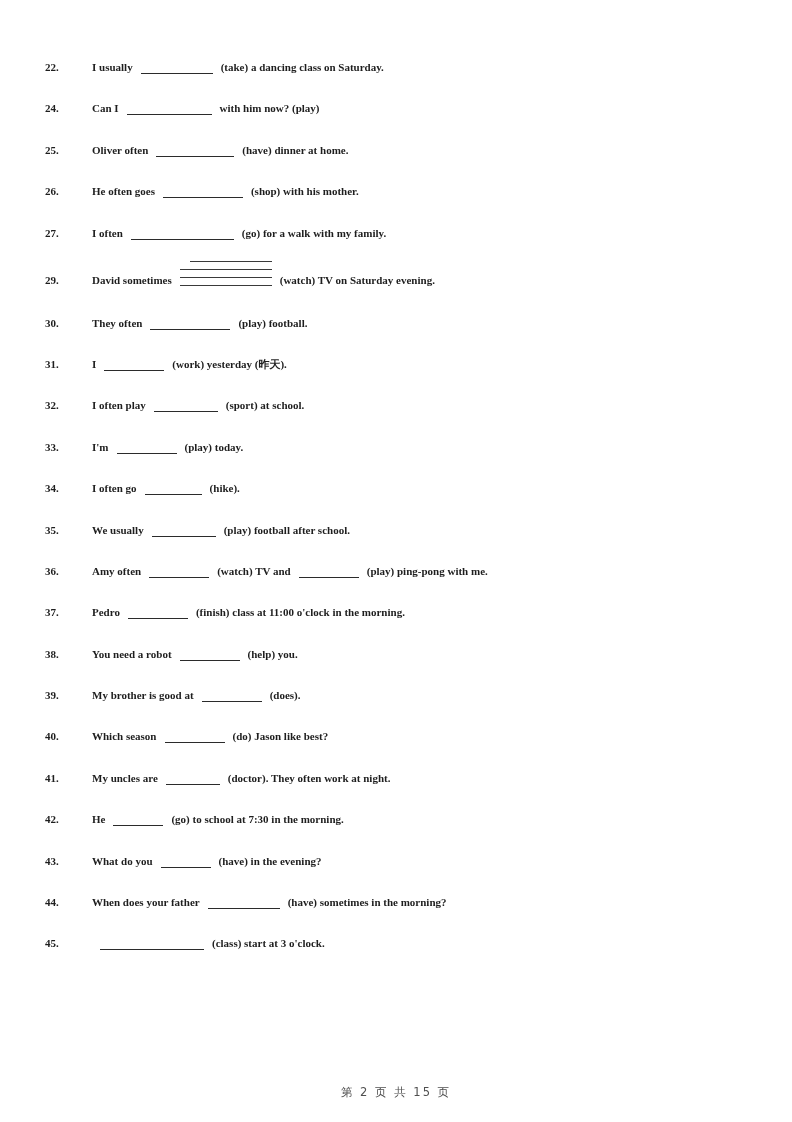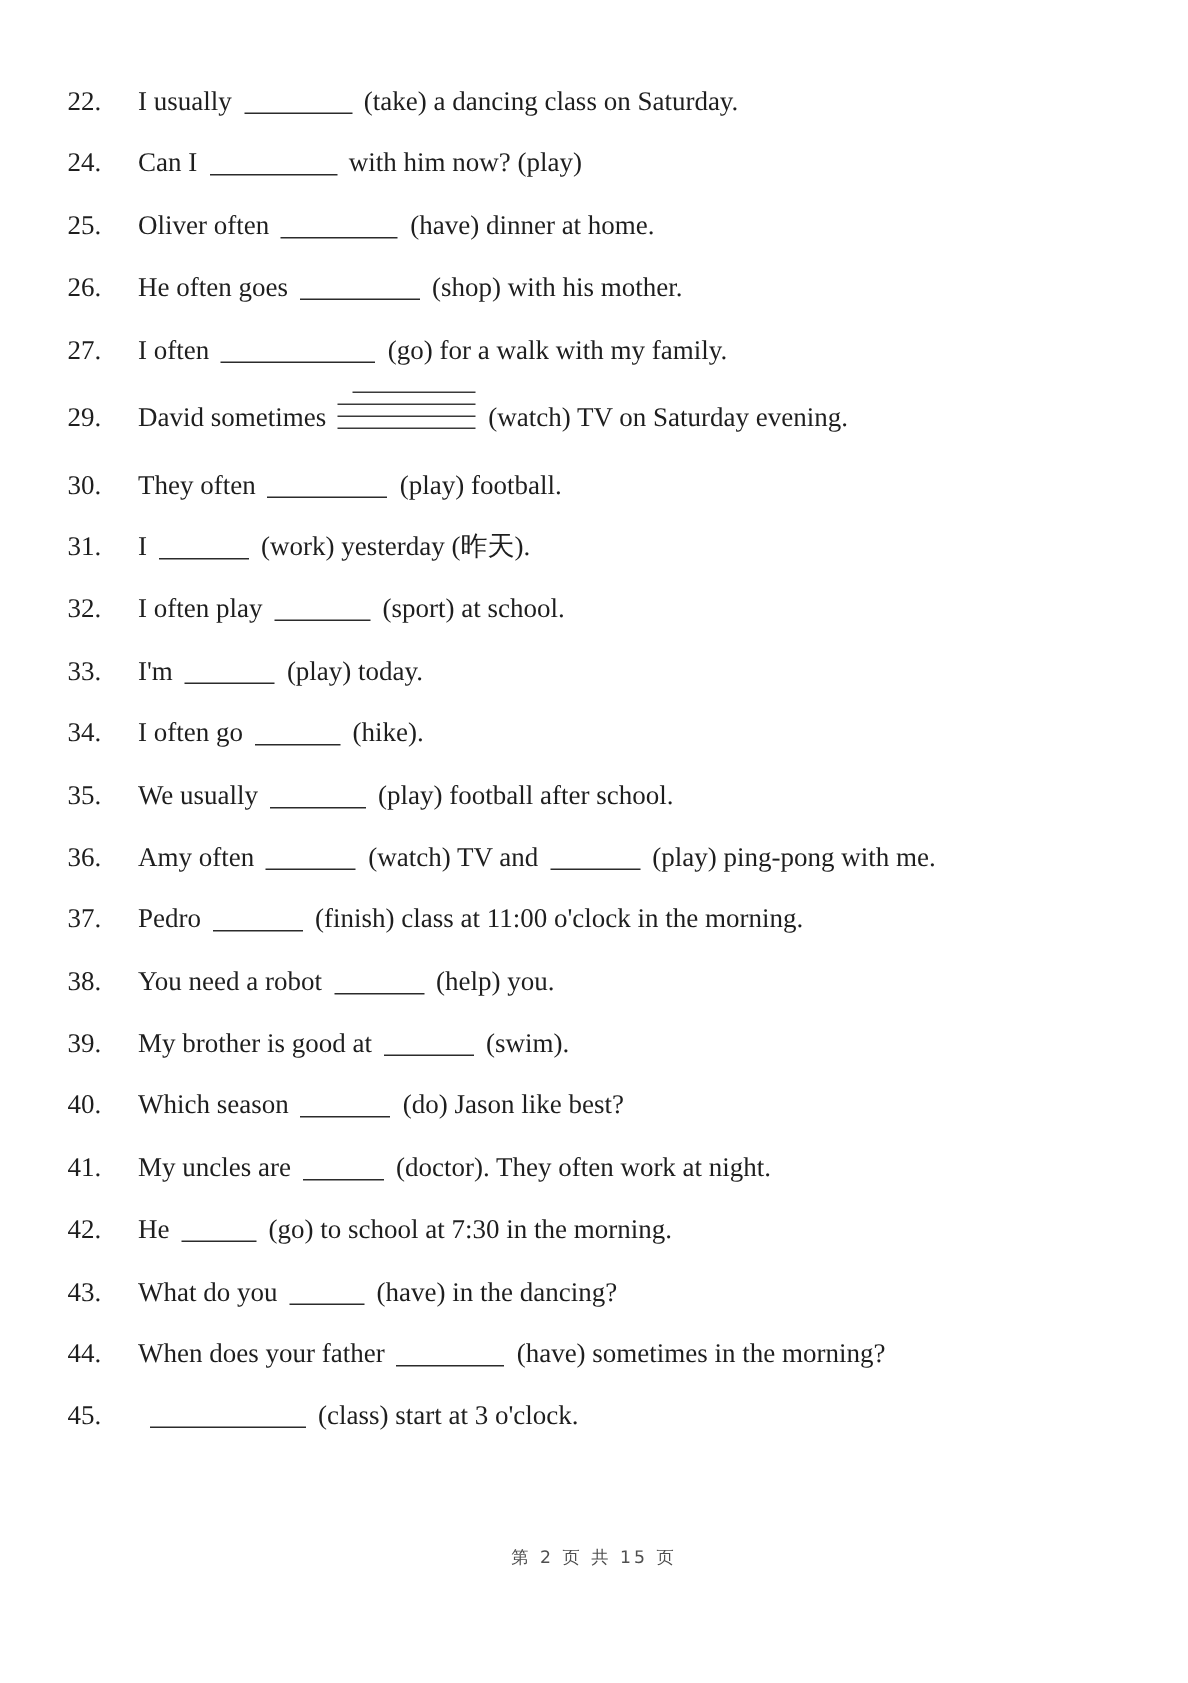--- a/index.html
+++ b/index.html
@@ -18,22 +18,23 @@
   .questions {
     position: absolute;
     top: 47px;
     left: 45px;
     right: 20px;
   }
 
   .row {
     height: 41.4px;
     line-height: 41.4px;
-    font-size: 18px;
+    font-size: 11px;
     white-space: nowrap;
+    font-weight: bold;
   }
   .row.tall {
     height: 48.6px;
     line-height: 48.6px;
   }
 
   .num {
     display: inline-block;
     width: 47px;
   }
@@ -54,21 +55,21 @@
   .mblank .ml {
     height: 8px;
     border-bottom: 1.3px solid #3a3a3a;
   }
   .mblank .ml.indent {
     margin-left: 10px;
   }
 
   .footer {
     position: absolute;
-    top: 1031px;
+    top: 1085px;
     left: 0;
     width: 100%;
     text-align: center;
     font-family: "DejaVu Sans", "Liberation Sans", sans-serif;
     font-size: 11.5px;
     letter-spacing: 2px;
     color: #4f4f4f;
   }
 </style>
 </head>
@@ -84,22 +85,22 @@
       <div class="row tall"><span class="num">29.</span><span>David sometimes</span><span class="mblank" style="width: 92px;"><span class="ml indent" style="display: block;"></span><span class="ml" style="display: block;"></span><span class="ml" style="display: block;"></span><span class="ml" style="display: block;"></span></span><span>(watch) TV on Saturday evening.</span></div>
       <div class="row"><span class="num">30.</span><span>They often</span><span class="blank" style="width: 80px;"></span><span>(play) football.</span></div>
       <div class="row"><span class="num">31.</span><span>I</span><span class="blank" style="width: 60px;"></span><span>(work) yesterday (昨天).</span></div>
       <div class="row"><span class="num">32.</span><span>I often play</span><span class="blank" style="width: 64px;"></span><span>(sport) at school.</span></div>
       <div class="row"><span class="num">33.</span><span>I'm</span><span class="blank" style="width: 60px;"></span><span>(play) today.</span></div>
       <div class="row"><span class="num">34.</span><span>I often go</span><span class="blank" style="width: 57px;"></span><span>(hike).</span></div>
       <div class="row"><span class="num">35.</span><span>We usually</span><span class="blank" style="width: 64px;"></span><span>(play) football after school.</span></div>
       <div class="row"><span class="num">36.</span><span>Amy often</span><span class="blank" style="width: 60px;"></span><span>(watch) TV and</span><span class="blank" style="width: 60px;"></span><span>(play) ping-pong with me.</span></div>
       <div class="row"><span class="num">37.</span><span>Pedro</span><span class="blank" style="width: 60px;"></span><span>(finish) class at 11:00 o'clock in the morning.</span></div>
       <div class="row"><span class="num">38.</span><span>You need a robot</span><span class="blank" style="width: 60px;"></span><span>(help) you.</span></div>
-      <div class="row"><span class="num">39.</span><span>My brother is good at</span><span class="blank" style="width: 60px;"></span><span>(swim).</span></div>
+      <div class="row"><span class="num">39.</span><span>My brother is good at</span><span class="blank" style="width: 60px;"></span><span>(does).</span></div>
       <div class="row"><span class="num">40.</span><span>Which season</span><span class="blank" style="width: 60px;"></span><span>(do) Jason like best?</span></div>
       <div class="row"><span class="num">41.</span><span>My uncles are</span><span class="blank" style="width: 54px;"></span><span>(doctor). They often work at night.</span></div>
       <div class="row"><span class="num">42.</span><span>He</span><span class="blank" style="width: 50px;"></span><span>(go) to school at 7:30 in the morning.</span></div>
-      <div class="row"><span class="num">43.</span><span>What do you</span><span class="blank" style="width: 50px;"></span><span>(have) in the dancing?</span></div>
+      <div class="row"><span class="num">43.</span><span>What do you</span><span class="blank" style="width: 50px;"></span><span>(have) in the evening?</span></div>
       <div class="row"><span class="num">44.</span><span>When does your father</span><span class="blank" style="width: 72px;"></span><span>(have) sometimes in the morning?</span></div>
       <div class="row"><span class="num">45.</span><span class="blank" style="width: 104px;"></span><span>(class) start at 3 o'clock.</span></div>
     </div>
   <div class="footer">第 2 页 共 15 页</div>
 </div>
 
 </body></html>

